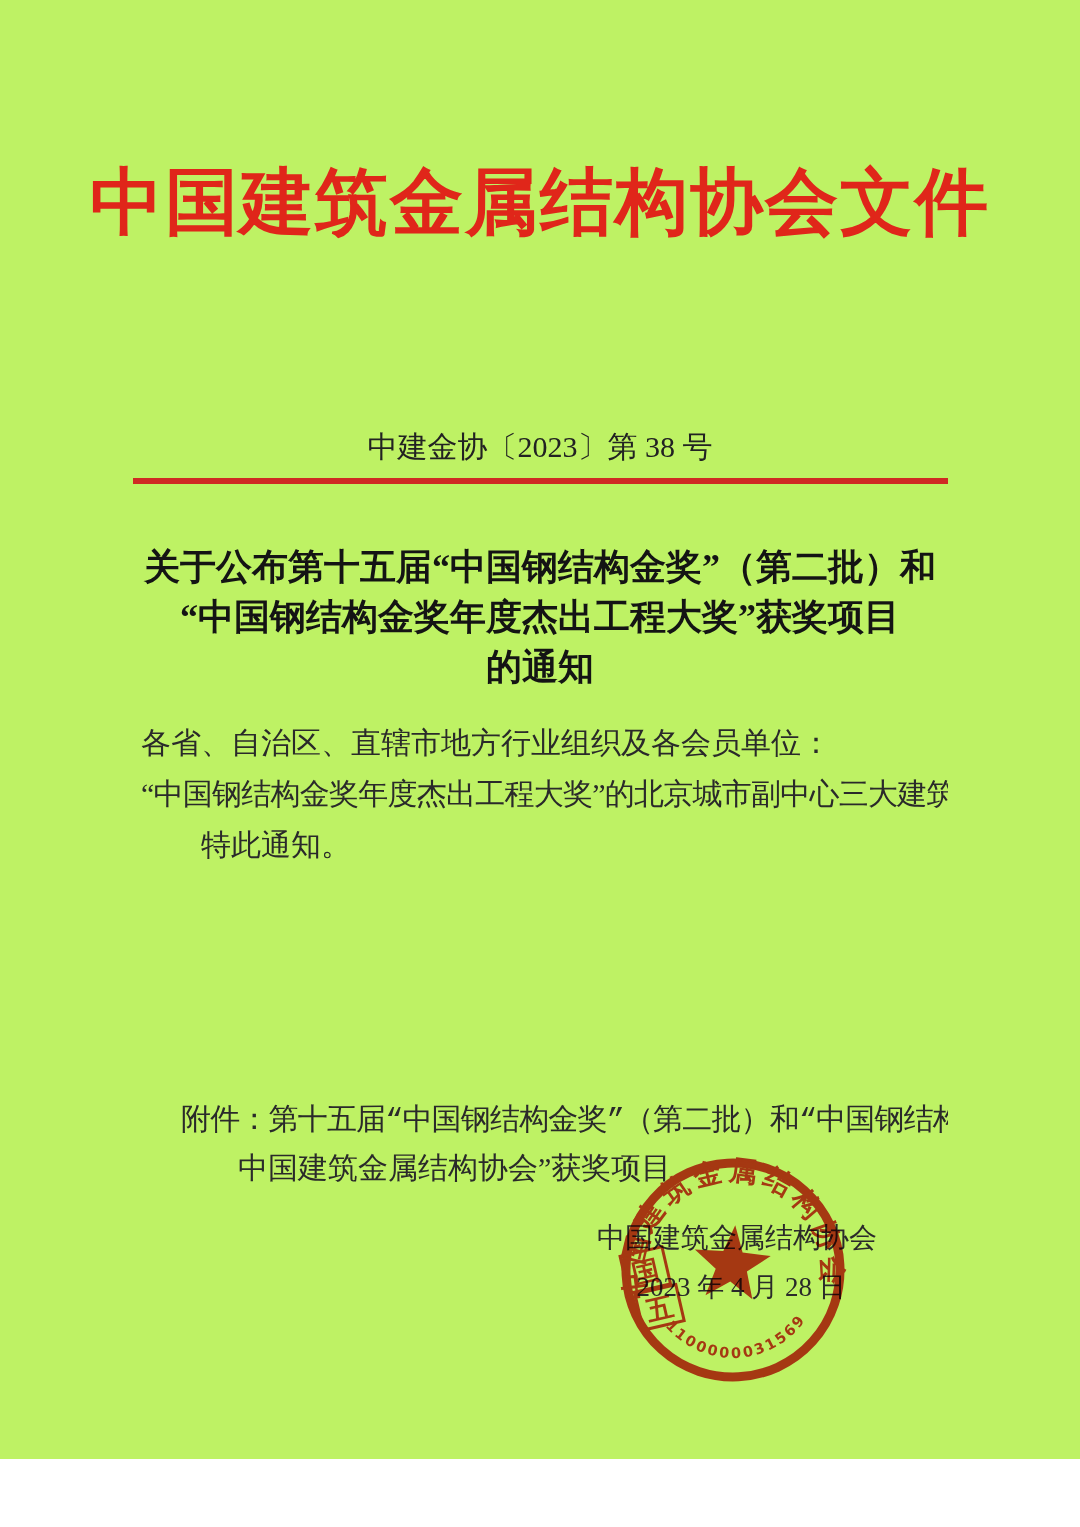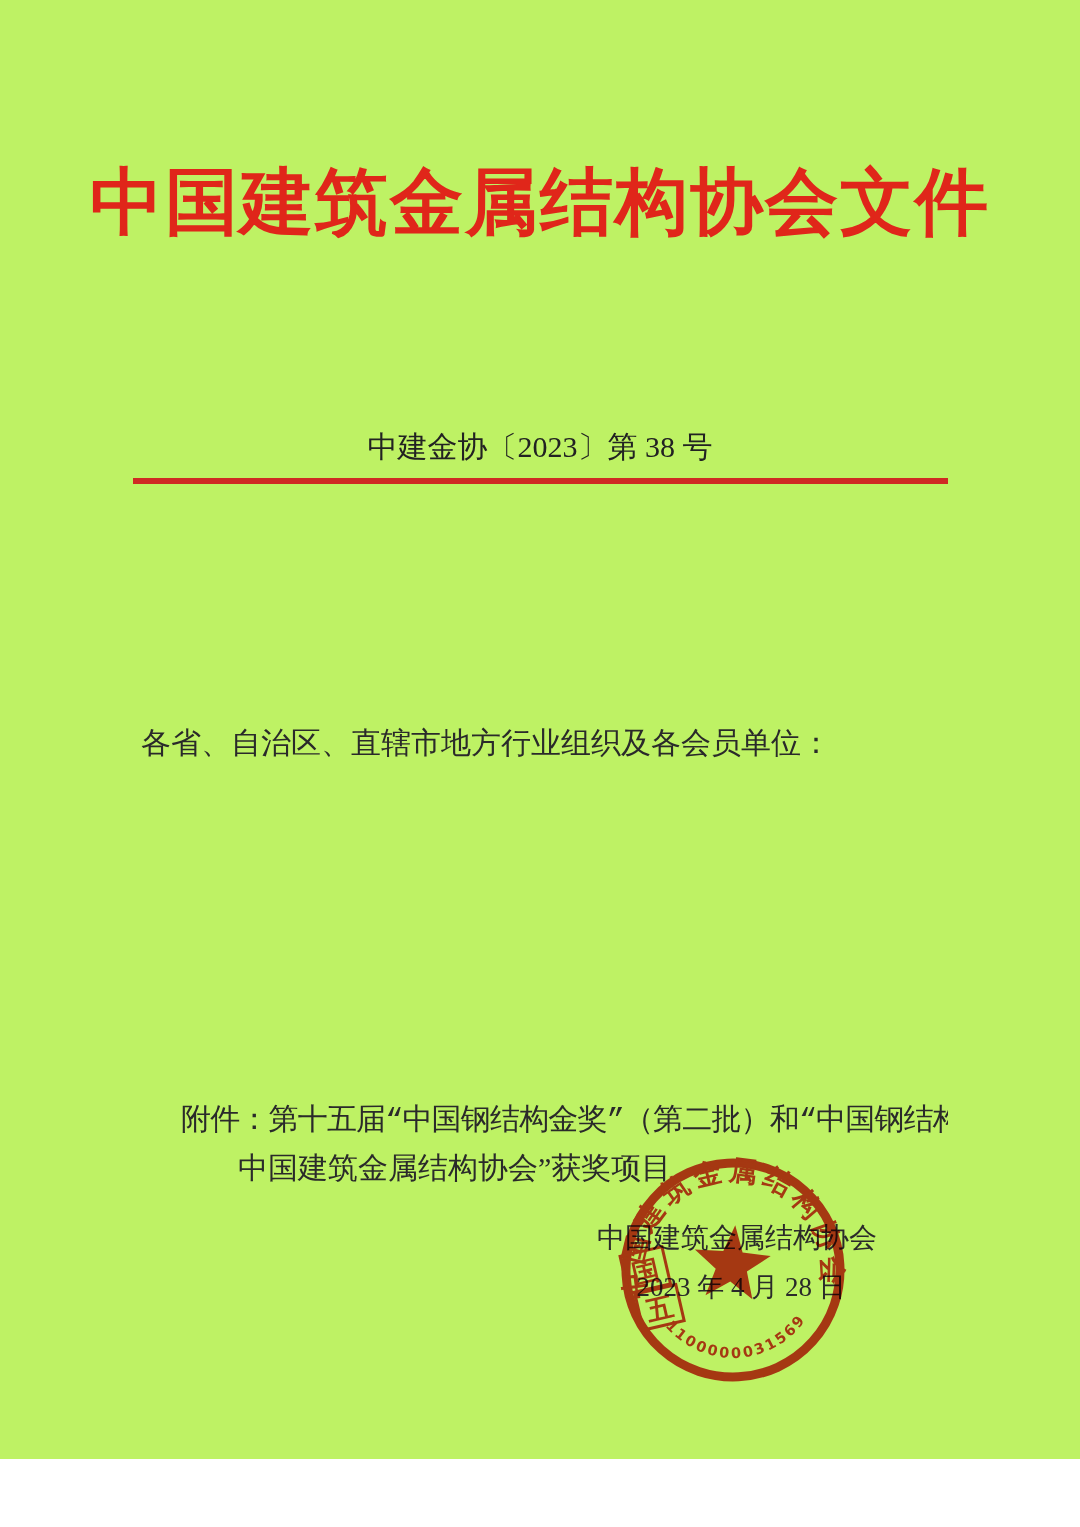--- a/index.html
+++ b/index.html
@@ -151,23 +151,30 @@
 <body>
 
 <div class="page">
 
   <div class="header-title">中国建筑金属结构协会文件</div>
 
   <div class="doc-number">中建金协〔2023〕第 38 号</div>
 
   <div class="red-rule"></div>
 
+  <div class="notice-title">
+    <div>关于公布第十五届“中国钢结构金奖”（第二批）和</div>
+    <div>“中国钢结构金奖年度杰出工程大奖”获奖项目</div>
+    <div>的通知</div>
+  </div>
 
   <div class="body-block">
     <div class="bline">各省、自治区、直辖市地方行业组织及各会员单位：</div>
+    <div class="bline justify-fit" style="letter-spacing: -0.758621px;">“中国钢结构金奖年度杰出工程大奖”的北京城市副中心三大建筑</div>
+    <div class="bline">　　特此通知。</div>
   </div>
 
   <div class="attach-line-1 justify-fit" style="letter-spacing: -0.821429px;">附件：第十五届“中国钢结构金奖”（第二批）和“中国钢结构</div>
   <div class="attach-line-2">中国建筑金属结构协会”获奖项目</div>
 
   <div class="signature">中国建筑金属结构协会</div>
   <div class="issue-date">2023 年 4 月 28 日</div>
 
   <svg class="seal" viewBox="0 0 270 270" xmlns="http://www.w3.org/2000/svg">
 

